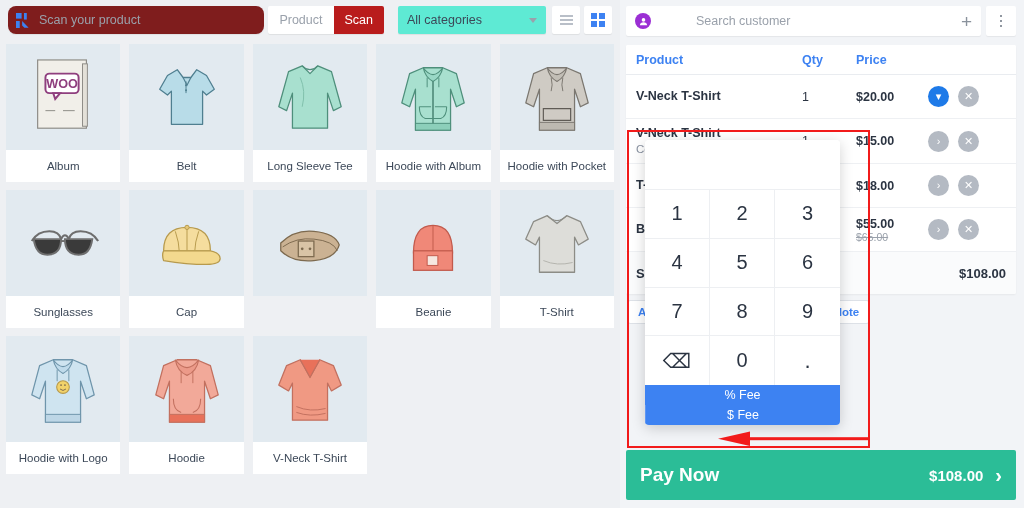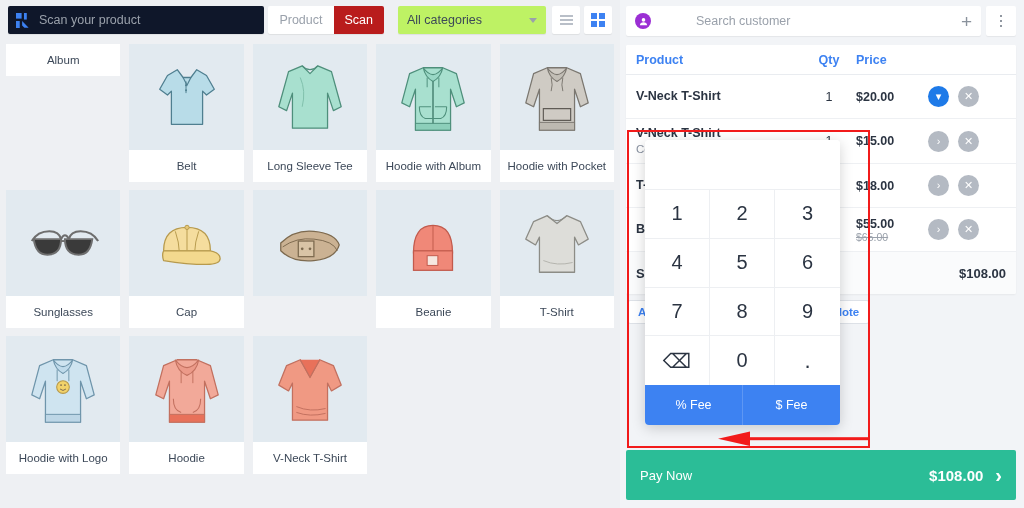--- a/index.html
+++ b/index.html
@@ -12,40 +12,40 @@
   .app { position: relative; width: 1024px; height: 508px; display: flex; }
 
   
   .left { width: 620px; height: 508px; background: #eef0f3; position: relative; }
 
   .topbar {
     height: 40px; display: flex; align-items: center;
     padding: 0 8px; gap: 6px; background: #eef0f3;
   }
   .scanbox {
-    flex: 1; height: 28px; background: #0f172a; border-radius: 2px;
+    flex: 1; height: 28px; background: #7f1d1d; border-radius: 8px;
     display: flex; align-items: center; padding: 0 8px;
     box-shadow: 0 1px 1px rgba(0,0,0,.07);
   }
   .scan-icon { width: 15px; height: 15px; margin-right: 8px; flex: 0 0 auto; }
   .scan-ph { color: #9aa1ab; font-size: 12.5px; }
 
   .seg {
     display: flex; height: 28px; align-items: stretch;
     background: #fff; border-radius: 2px; overflow: hidden;
     box-shadow: 0 1px 1px rgba(0,0,0,.07); margin-left: -2px;
   }
   .seg div {
     display: flex; align-items: center; padding: 0 11px;
     font-size: 12.5px; color: #9aa1ab; cursor: pointer;
   }
   .seg div.active { background: #b91c1c; color: #fff; }
 
   .cats {
-    width: 148px; height: 28px; background: #bef264; border-radius: 2px;
+    width: 148px; height: 28px; background: #5eead4; border-radius: 2px;
     display: flex; align-items: center; justify-content: space-between;
     padding: 0 9px; margin-left: 8px; font-size: 12.5px; color: #3c4858;
     box-shadow: 0 1px 1px rgba(0,0,0,.07);
   }
   .caret { width:0;height:0;border-left:4.5px solid transparent;border-right:4.5px solid transparent;border-top:5px solid #9aa1ab; }
 
   .viewtoggle { display: flex; margin-left: auto; gap: 4px; }
   .vbtn {
     width: 28px; height: 28px; background: #fff; border-radius: 2px;
     display: flex; align-items: center; justify-content: center;
@@ -98,21 +98,21 @@
   }
   .kebab i { width: 2.5px; height: 2.5px; border-radius:50%; background:#6b7480; display:block; }
 
   .cart { background: #fff; border-radius: 2px; overflow: hidden; box-shadow: 0 1px 2px rgba(0,0,0,.05); }
   .chead {
     display: flex; align-items: center; height: 30px;
     padding: 0 10px; font-size: 12.5px; font-weight: bold; color: #3d82f2;
     border-bottom: 1px solid #e9ecf0; background:#fff;
   }
   .c-prod { flex: 1; }
-  .c-qty  { width: 54px; text-align: center; }
+  .c-qty  { width: 54px; }
   .c-price{ width: 72px; text-align: left; }
   .c-acts { width: 78px; }
 
   .crow {
     display: flex; align-items: center; min-height: 44px;
     padding: 6px 10px; border-bottom: 1px solid #eef0f3; background:#fff;
   }
   .pname { font-size: 12.5px; font-weight: bold; color: #2b3442; line-height: 1.35; }
   .pmeta { font-size: 11.5px; color: #8891a0; line-height: 1.35; }
   .pmeta b { color: #2b3442; }
@@ -138,21 +138,21 @@
     background: #fff; border: 1px solid #dde1e7; border-radius: 2px;
     font-size: 11.5px; font-weight: bold; color: #3d82f2;
     padding: 5px 9px; cursor: pointer;
   }
 
   .paynow {
     margin-top: auto; margin-bottom: 8px; height: 50px; background: #2bbd97;
     border-radius: 2px; display: flex; align-items: center; padding: 0 14px;
     color: #fff; cursor: pointer;
   }
-  .pn-label { font-size: 13px; font-weight: normal; flex: 1; }
+  .pn-label { font-size: 19px; font-weight: bold; flex: 1; }
   .pn-amt { font-size: 15px; font-weight: bold; margin-right: 12px; }
   .pn-chev { font-size: 20px; font-weight: bold; line-height: 1; }
 
   
   .redbox {
     position: absolute; left: 627px; top: 130px; width: 243px; height: 318px;
     border: 2px solid #f21b1b; pointer-events: none; z-index: 40;
   }
   .numpad {
     position: absolute; left: 645px; top: 140px; width: 195px; height: 285px;
@@ -162,21 +162,21 @@
   .np-display { height: 50px; background: #fff; border-bottom: 1px solid #edeff2; }
   .np-keys { flex: 1; display: grid; grid-template-columns: repeat(3,1fr); grid-template-rows: repeat(4,1fr); }
   .npk {
     display: flex; align-items: center; justify-content: center;
     font-size: 20px; color: #2b3442; cursor: pointer;
     border-right: 1px solid #edeff2; border-bottom: 1px solid #edeff2;
   }
   .npk:nth-child(3n) { border-right: none; }
   .npk:nth-child(n+10) { border-bottom: none; }
   .npk.dot { font-size: 22px; }
-  .np-actions { height: 40px; display: flex; }
+  .np-actions { height: 40px; display: flex; flex-direction: column; }
   .npa {
     flex: 1; background: #3d82f2; color: #fff; font-size: 12.5px;
     display: flex; align-items: center; justify-content: center; cursor: pointer;
   }
   .npa + .npa { border-left: 1px solid #5e97f4; }
 
   .arrow { position: absolute; left: 718px; top: 431px; width: 150px; height: 16px; z-index: 45; pointer-events: none; }
 </style>
 </head>
 <body>
@@ -217,20 +217,30 @@
               <i></i>
               <i></i>
               <i></i>
             </span>
         </div>
       </div>
     </div>
 
     <div class="grid" id="product-grid">
         <div class="card">
+          <div class="thumb">
+            <svg viewBox="0 0 80 92">
+              <rect x="14" y="8" width="50" height="70" fill="#f1efe9" stroke="#8d8b86" stroke-width="1.2"></rect>
+              <rect x="60" y="12" width="5" height="64" fill="#e3e0d8" stroke="#8d8b86" stroke-width="1"></rect>
+              <rect x="22" y="22" width="34" height="20" rx="4" fill="#fff" stroke="#8f3f7e" stroke-width="2"></rect>
+              <path d="M30 42 l2 6 5-6z" fill="#fff" stroke="#8f3f7e" stroke-width="2"></path>
+              <text x="39" y="37" font-size="13" font-family="sans-serif" font-weight="bold" fill="#8f3f7e" text-anchor="middle">WOO</text>
+              <path d="M22 60h10M40 60h12" stroke="#8d8b86" stroke-width="1"></path>
+            </svg>
+          </div>
           <div class="cap">Album</div>
         </div>
         <div class="card">
           <div class="thumb">
             <svg viewBox="0 0 80 92">
               <path d="M30 18 L20 24 L12 38 L20 44 L24 40 L24 74 L56 74 L56 40 L60 44 L68 38 L60 24 L50 18 L44 26 L36 26 Z" fill="#b8dce8" stroke="#4f7f90" stroke-width="1.3" stroke-linejoin="round"></path>
               <path d="M36 26 L40 34 L44 26" fill="none" stroke="#4f7f90" stroke-width="1.2"></path>
               <path d="M39 30 v12" stroke="#4f7f90" stroke-width="1"></path>
               <circle cx="39" cy="34" r="1" fill="#4f7f90"></circle>
               <circle cx="39" cy="39" r="1" fill="#4f7f90"></circle>

